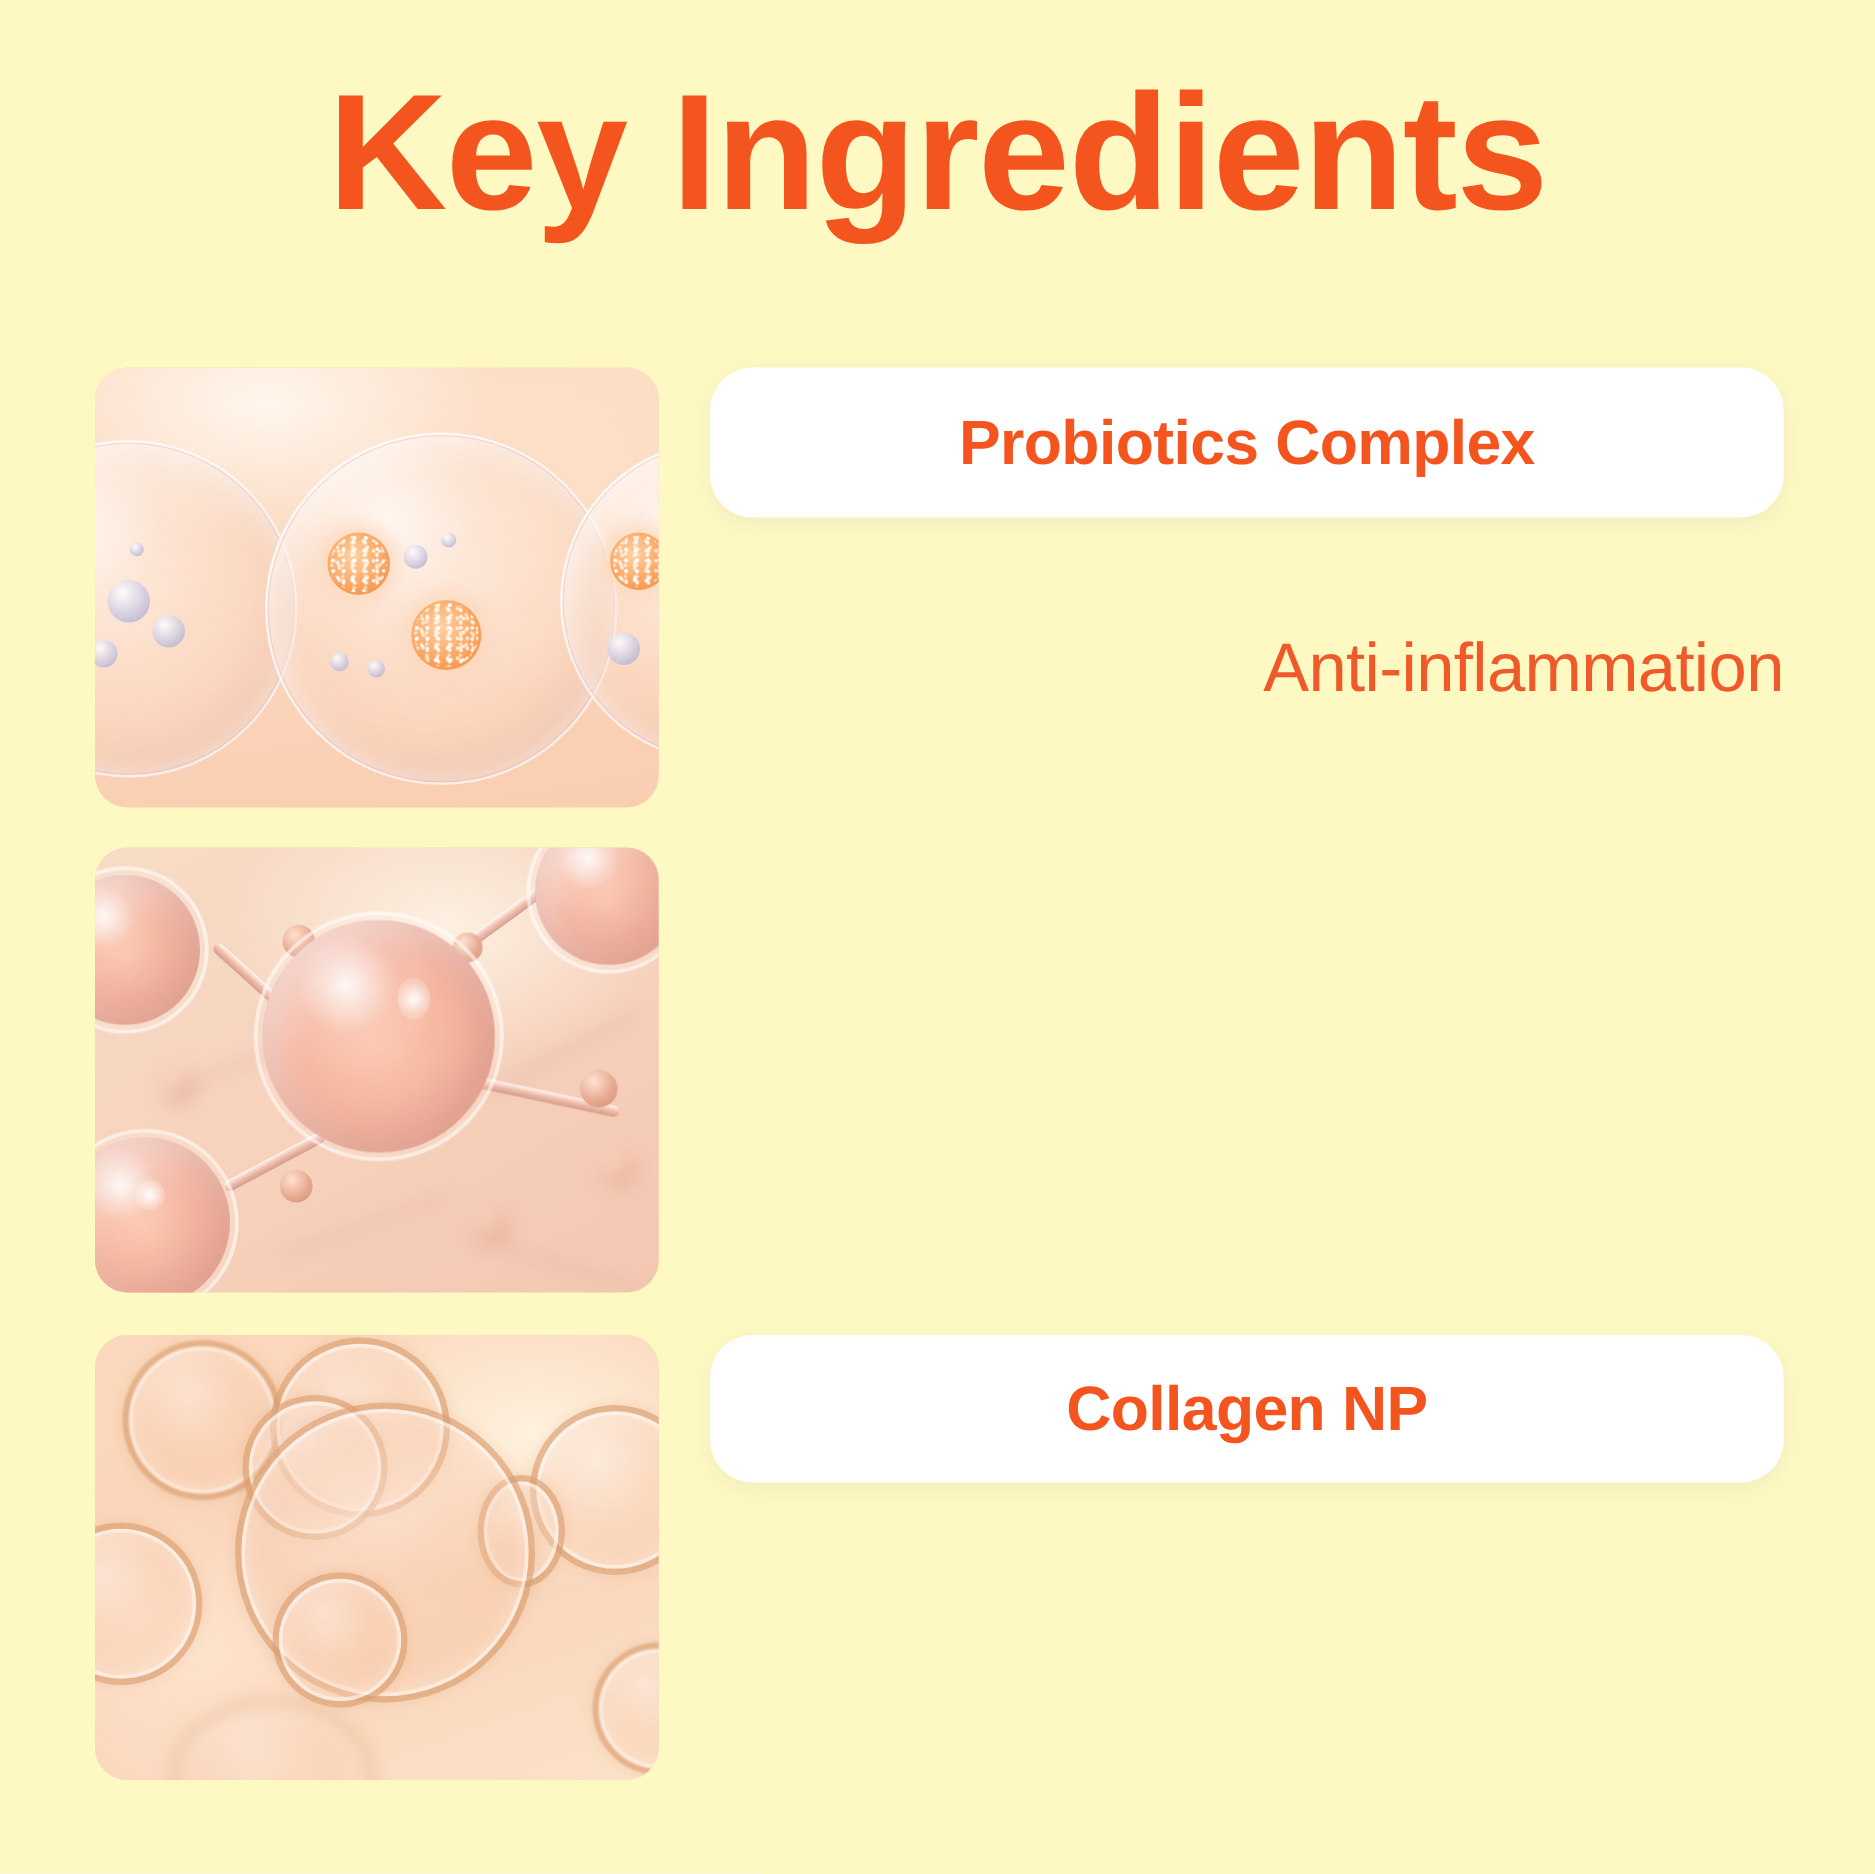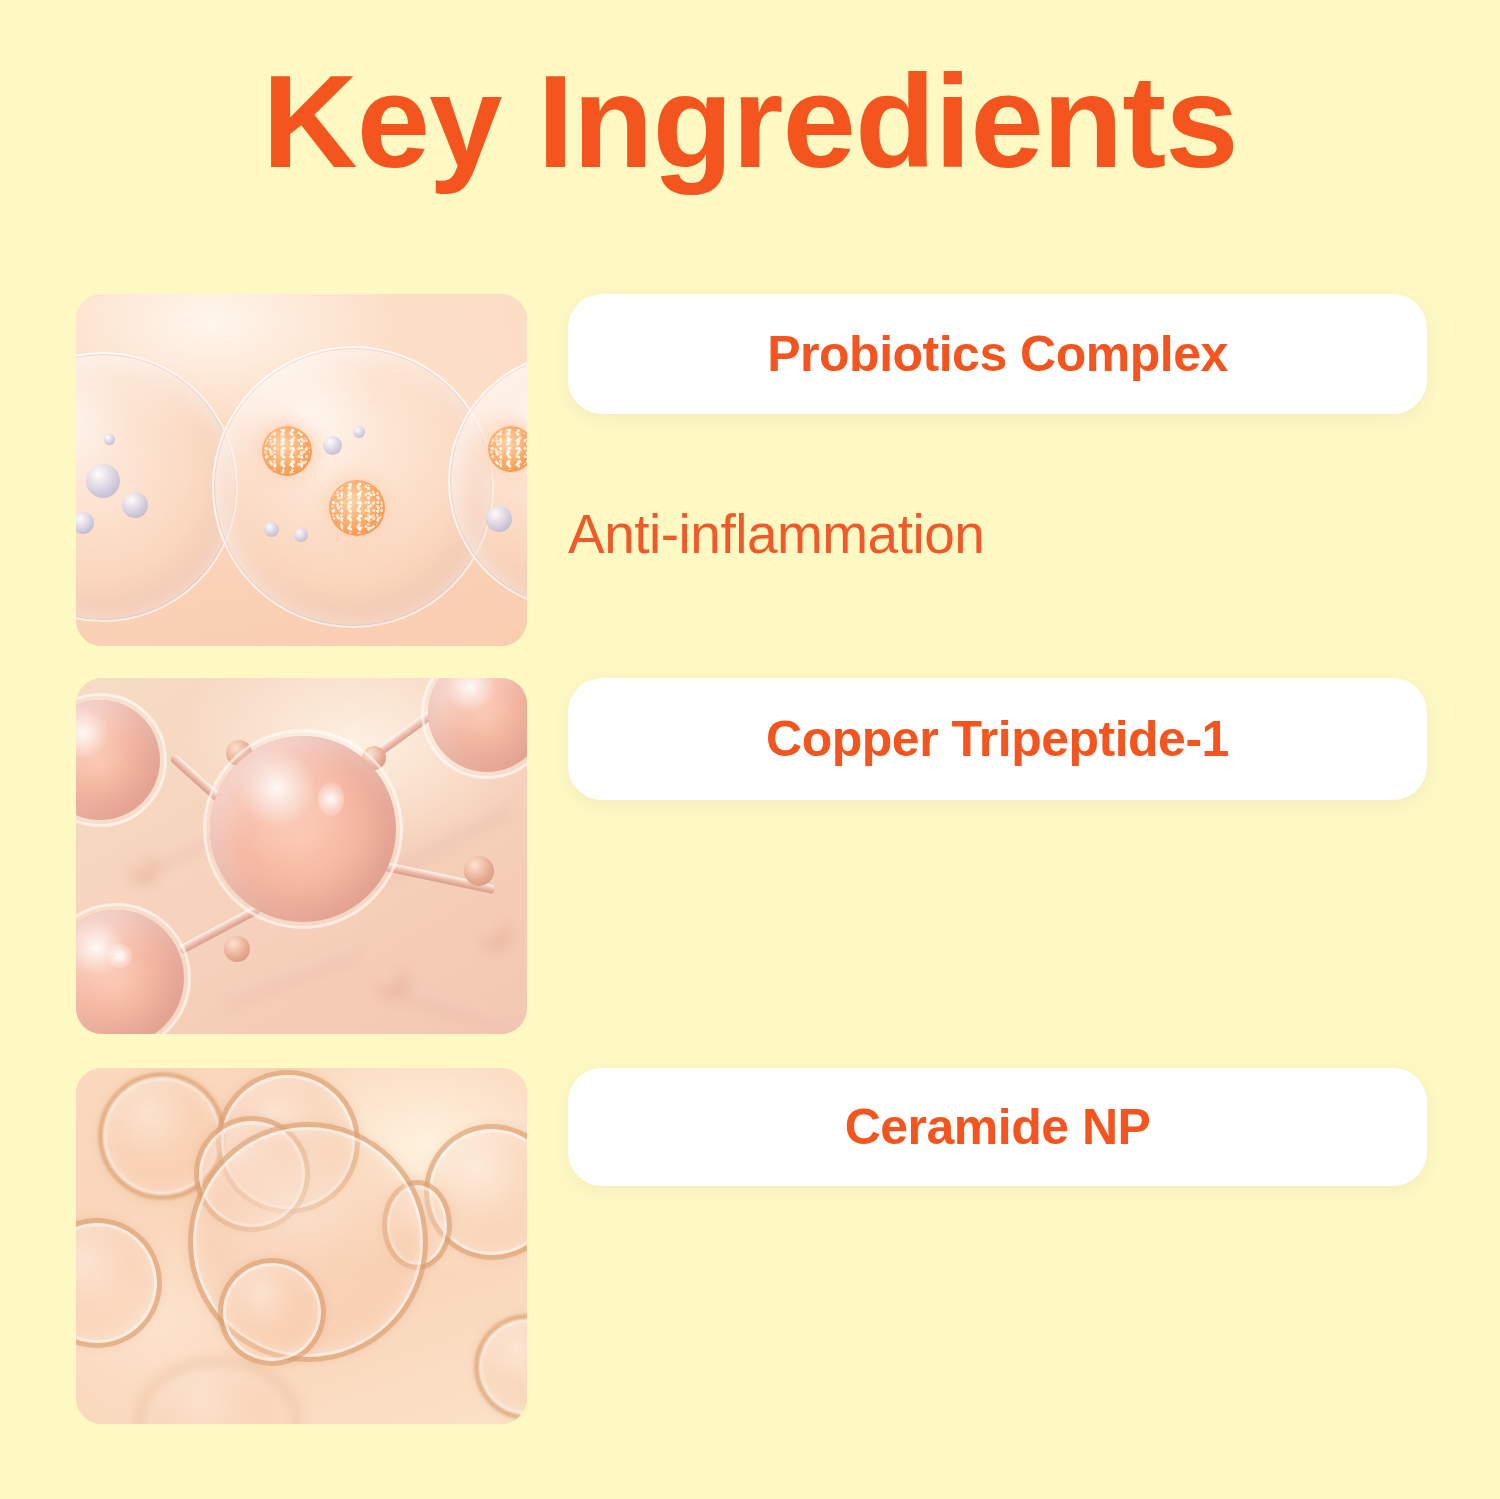--- a/index.html
+++ b/index.html
@@ -226,21 +226,21 @@
     font-weight: 700;
     color: #f4551f;
     letter-spacing: -0.5px;
     white-space: nowrap;
   }
 
   .benefit {
     position: absolute;
     left: 568px;
     width: 859px;
-    text-align: left;
+    text-align: right;
     font-size: 55px;
     font-weight: 400;
     color: #f05a2a;
     letter-spacing: -0.5px;
     white-space: nowrap;
   }
   .row-1 .benefit { top: 208px; }
   .row-2 .benefit { top: 214px; }
   .row-3 .benefit { top: 212px; }
 </style>
@@ -313,23 +313,20 @@
 
         <div class="sphere" style="left:-36px; top:22px; width:120px; height:120px;"></div>
         <div class="sphere" style="left:352px; top:-24px; width:118px; height:118px;"></div>
         <div class="sphere" style="left:-28px; top:232px; width:136px; height:136px;"></div>
         <div class="sphere" style="left:134px; top:58px; width:186px; height:186px;"></div>
         <div class="spec" style="left:242px; top:104px; width:26px; height:34px;"></div>
         <div class="spec" style="left:32px; top:266px; width:24px; height:24px;"></div>
       </div>
     </div>
 
-    <div class="card">
-      <span class="card-title">Copper Tripeptide-1</span>
-    </div>
 
   </div>
 
   <div class="row row-3">
 
     <div class="tile">
       <div class="tile-inner">
         <div class="t3-bg"></div>
 
         <div class="ring" style="left:22px; top:4px; width:118px; height:118px; filter:blur(1px);"></div>
@@ -339,18 +336,18 @@
         <div class="ring" style="left:348px; top:56px; width:126px; height:126px;"></div>
         <div class="ring" style="left:306px; top:112px; width:60px; height:80px; border-radius:50%;"></div>
         <div class="ring" style="left:112px; top:54px; width:230px; height:230px;"></div>
         <div class="ring" style="left:142px; top:190px; width:98px; height:98px;"></div>
         <div class="ring" style="left:398px; top:246px; width:96px; height:96px; filter:blur(1px);"></div>
         <div class="ring" style="left:62px; top:292px; width:150px; height:110px; filter:blur(6px); opacity:0.75;"></div>
       </div>
     </div>
 
     <div class="card">
-      <span class="card-title">Ceramide NP</span>
+      <span class="card-title">Collagen NP</span>
     </div>
 
   </div>
 
 </div>
 
 </body></html>

